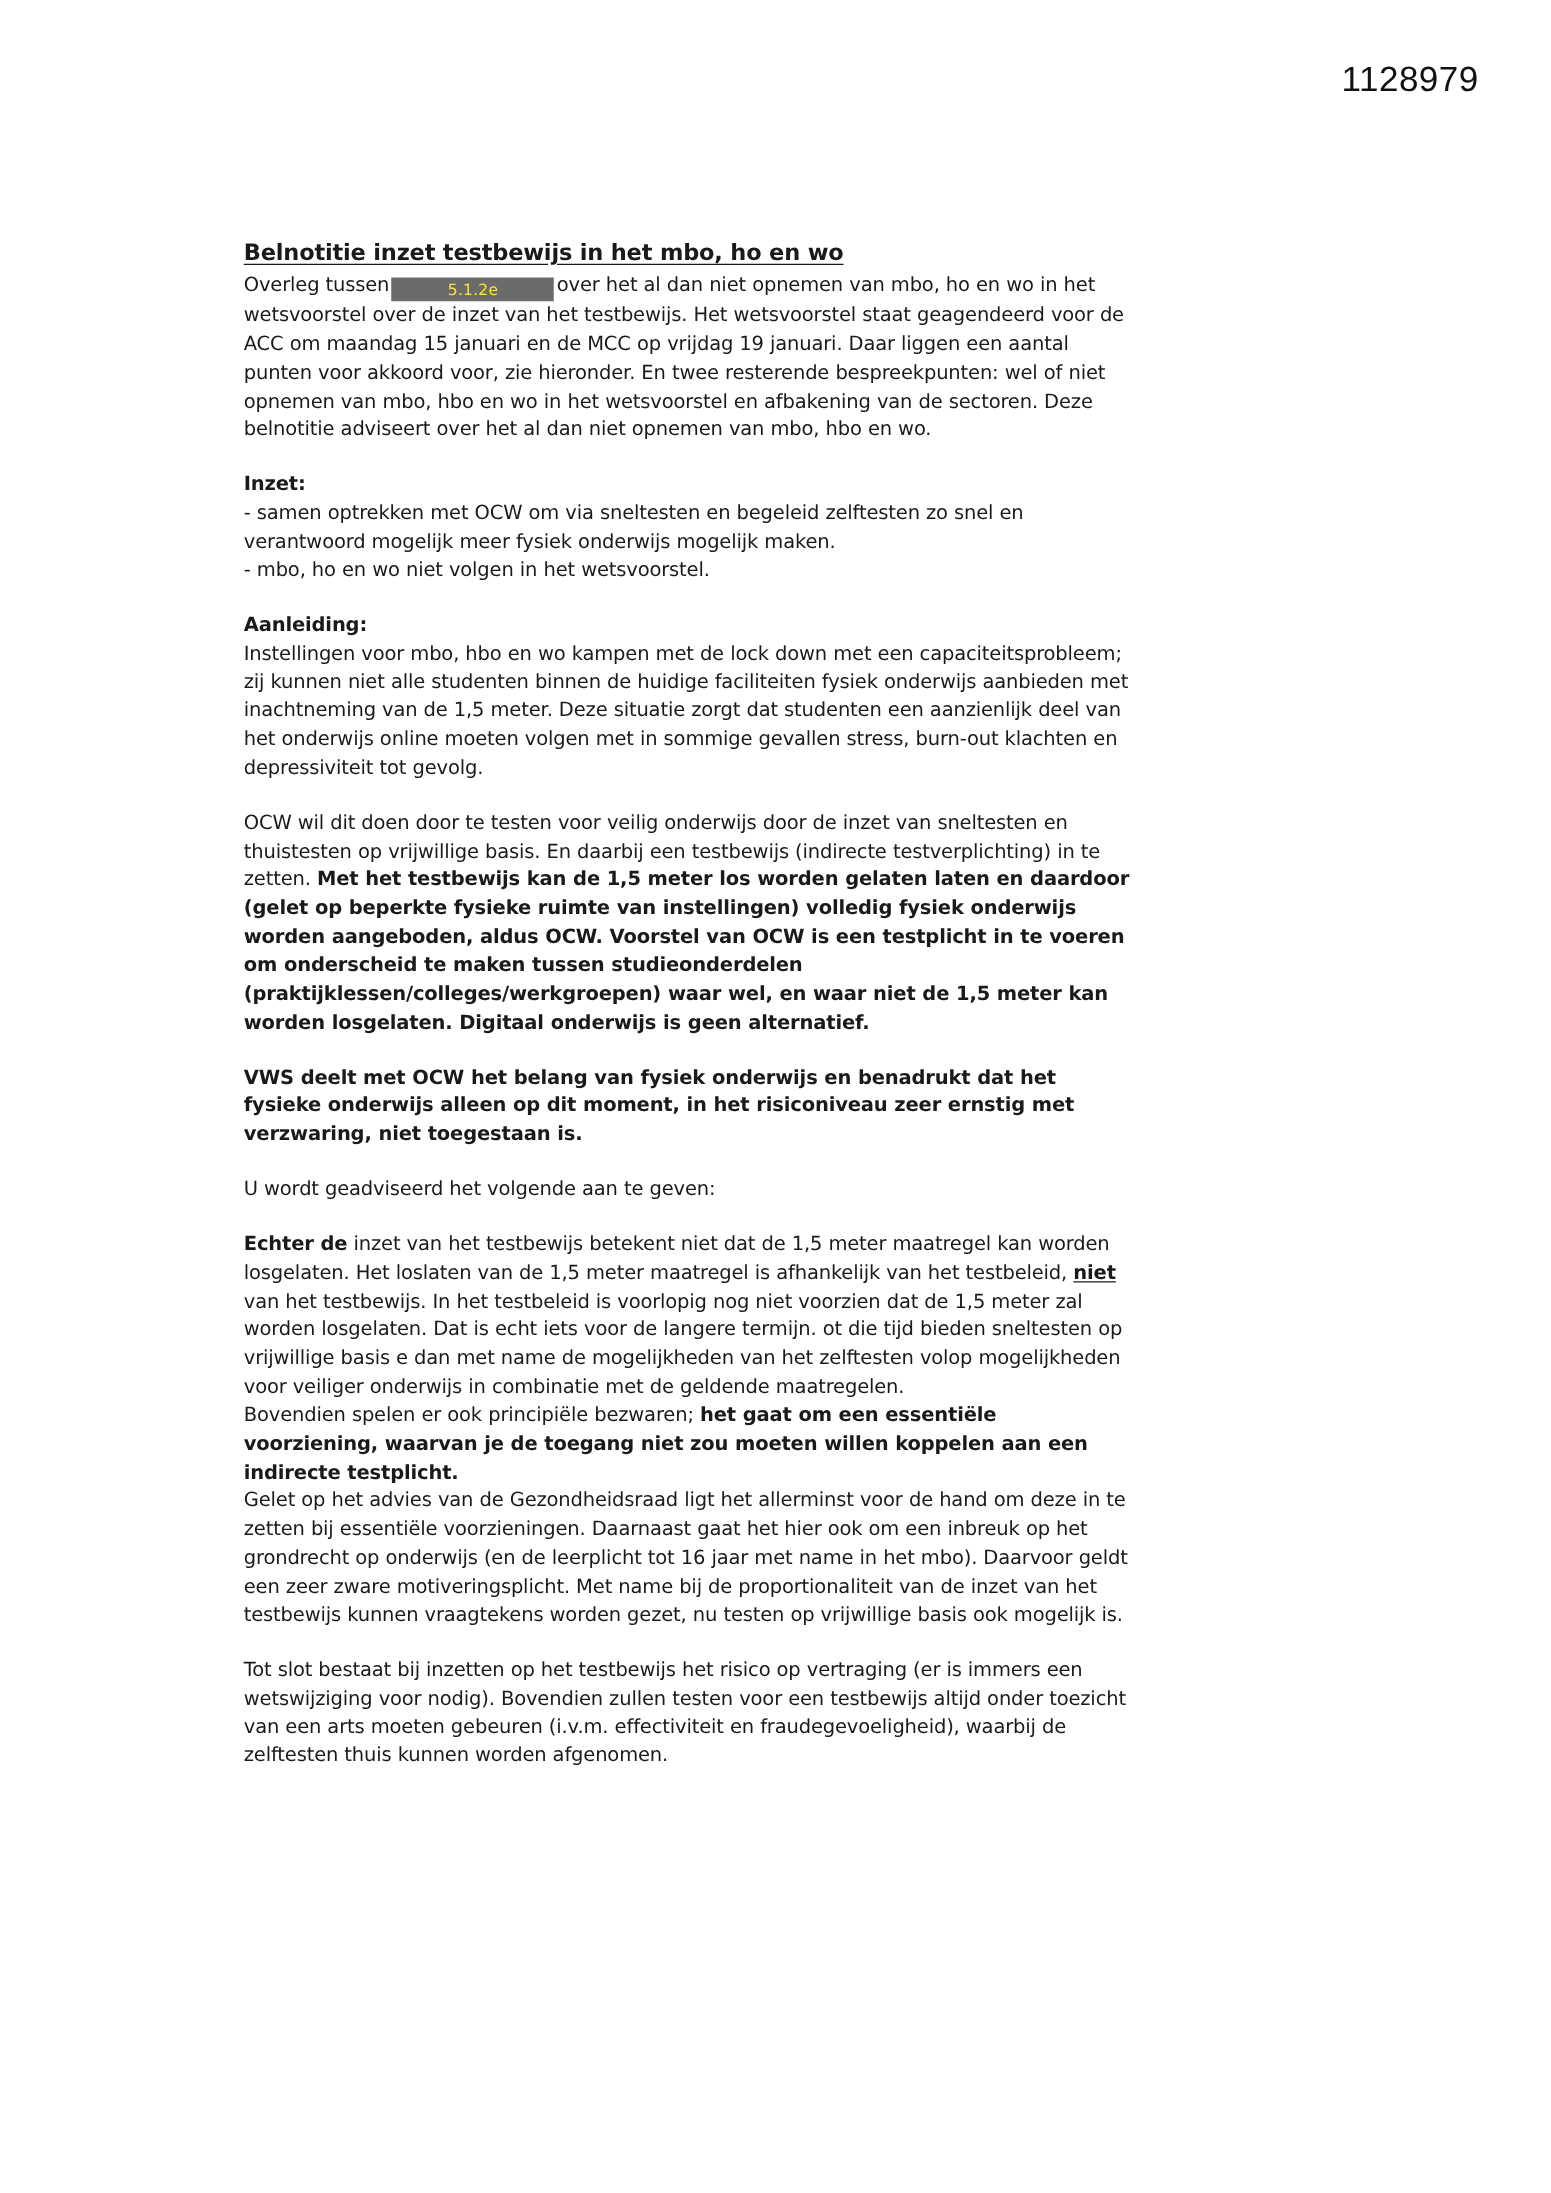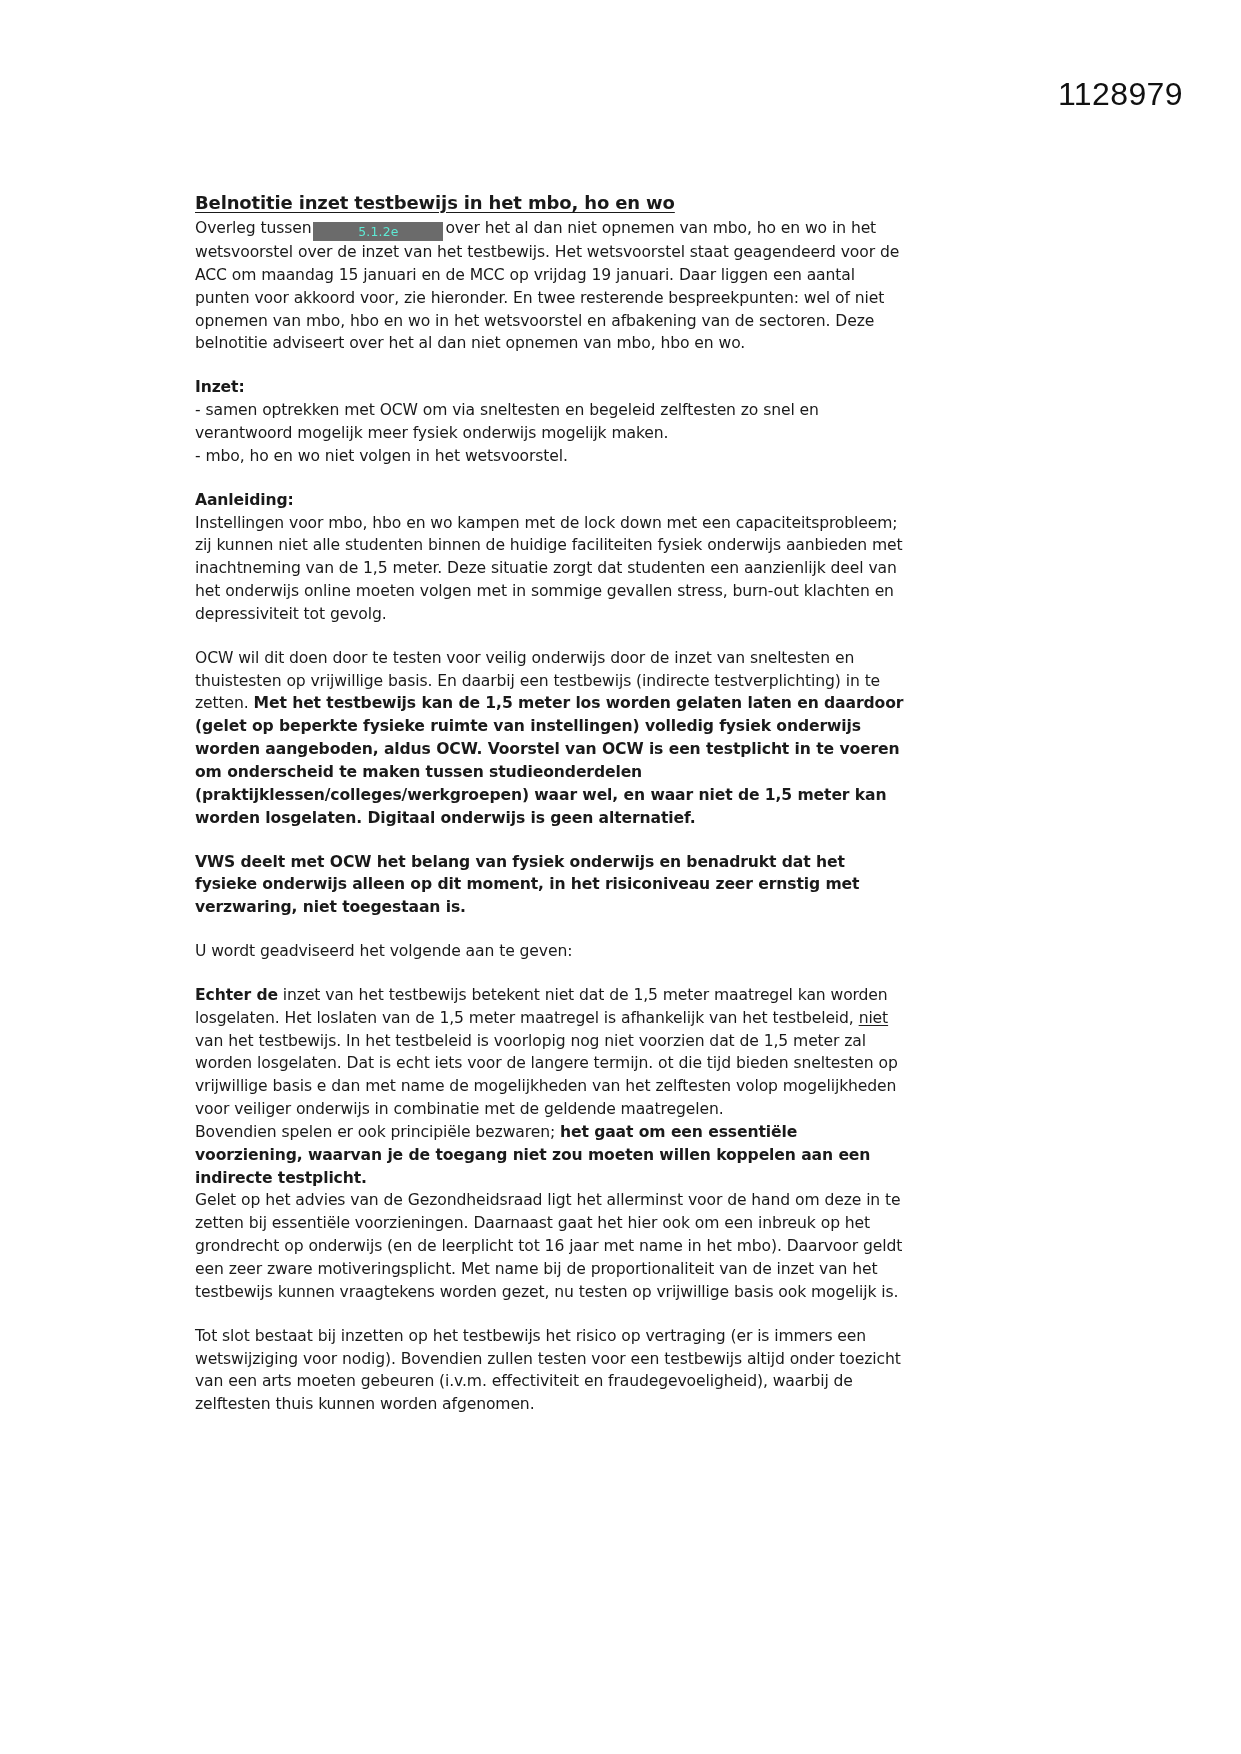--- a/index.html
+++ b/index.html
@@ -19,25 +19,24 @@
     position: relative;
     width: 1241px;
     height: 1754px;
     background: #ffffff;
   }
   .doc-number {
     position: absolute;
     top: 48px;
     right: 58px;
     font-family: "Liberation Sans", sans-serif;
-    font-size: 32px;
+    font-size: 28px;
     letter-spacing: 0.4px;
     color: #111111;
     white-space: nowrap;
-    margin-top: 28px;
   }
   .content {
     position: absolute;
     left: 195px;
     top: 190px;
     width: 712px;
   }
   .doc-title {
     font-size: 18px;
     font-weight: bold;
@@ -64,25 +63,26 @@
   .sect-head {
     font-weight: bold;
     font-size: 15.8px;
   }
   .b {
     font-weight: bold;
   }
   .u {
     text-decoration: underline;
     text-underline-offset: 2px;
+    font-weight: bold;
   }
   .redaction {
     display: inline-block;
     background: #6b6b6b;
-    color: #5eead4;
+    color: #fde047;
     font-size: 12.4px;
     line-height: 19px;
     height: 19px;
     width: 130px;
     text-align: center;
     vertical-align: -3px;
     margin: 0 2px;
     letter-spacing: 0.2px;
   }
 </style>

